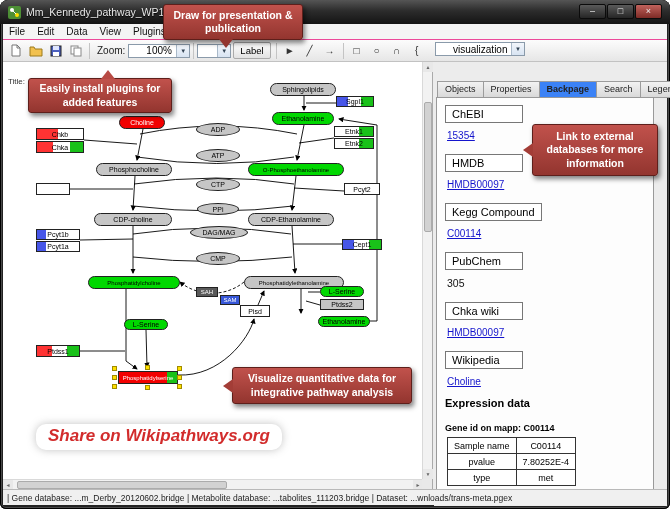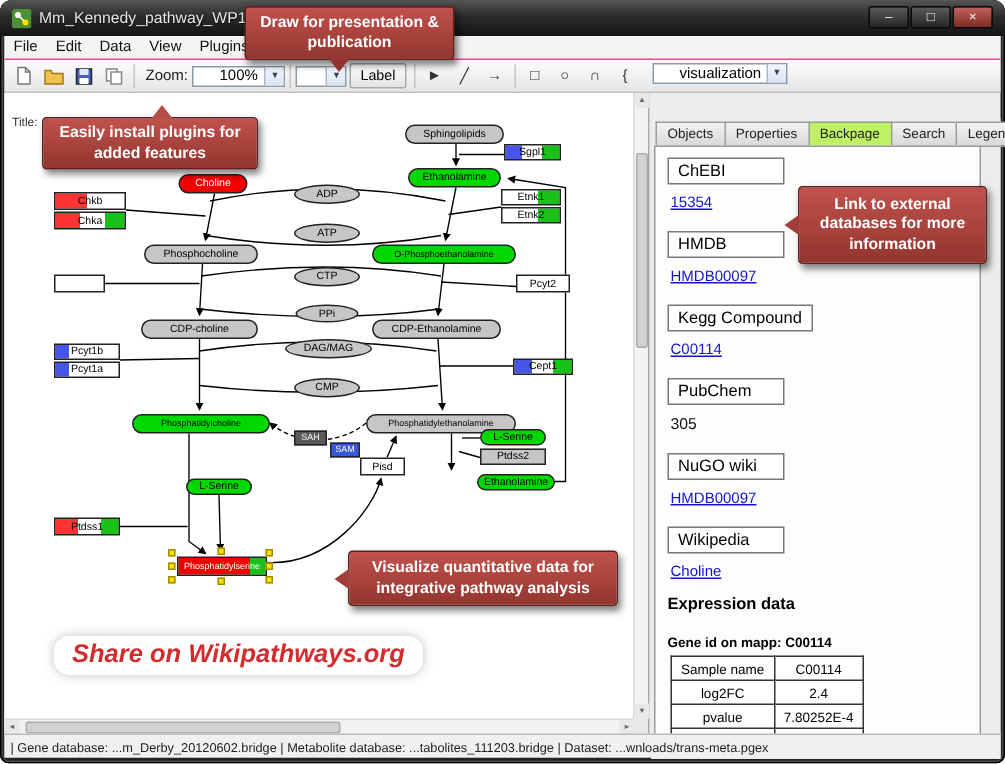--- a/index.html
+++ b/index.html
@@ -67,21 +67,21 @@
   .darkbx { background:#5a5a5a; color:#fff; } .bluebx { background:#3757d8; color:#fff; }
   .selnode { background:linear-gradient(90deg,#f20000 0 82%,#19c119 82%); color:#fff; font-size:6px; }
   .sm { font-size:6px; }
   .handle { position:absolute; width:5px; height:5px; background:#ffe000; border:1px solid #a08b00; }
   
   .panel { position:absolute; left:431px; top:0; width:233px; height:427px; background:#ececec;margin-top:17px; }
   .tabs { position:absolute; left:3px; top:2px; display:flex; }
   .tab { font-size:9px; color:#222; padding:2px 7px 3px; background:linear-gradient(180deg,#f2f2f2,#d9d9d9);
          border:1px solid #9c9c9c; border-right:none; }
   .tab:last-child { border-right:1px solid #9c9c9c; }
-  .tab.active { background:#bef264; font-weight:normal; }
+  .tab.active { background:#3b82f6; font-weight:bold; }
   .bp-content { position:absolute; left:2px; top:18px; width:218px; height:406px; background:#fdfdfd;
                 border:1px solid #999; padding:6px 8px; overflow:hidden; }
   .bp-header { display:inline-block; min-width:78px; border:1px solid #777; background:#fff;
                font-size:11px; padding:2px 6px; margin:7px 0 7px; }
   .bp-link { display:block; font-size:10px; color:#1414cc; text-decoration:underline; margin:0 0 6px 2px; cursor:pointer; }
   .bp-value { display:block; font-size:10.5px; color:#111; margin:0 0 6px 2px; }
   .exp-title { font-size:11px; font-weight:bold; margin:10px 0 4px; }
   .gene-line { font-size:9px; font-weight:bold; margin:14px 0 4px; }
   .exp-table { border-collapse:collapse; margin-left:2px; }
   .exp-table td { border:1px solid #333; font-size:9px; padding:2.5px 6px; text-align:center; min-width:56px; background:#fff; }
@@ -302,38 +302,34 @@
 
           <div class="bp-header">HMDB</div>
           <a class="bp-link">HMDB00097</a>
 
           <div class="bp-header">Kegg Compound</div>
           <a class="bp-link">C00114</a>
 
           <div class="bp-header">PubChem</div>
           <span class="bp-value">305</span>
 
-          <div class="bp-header">NuGO wiki</div>
+          <div class="bp-header">Chka wiki</div>
           <a class="bp-link">HMDB00097</a>
 
           <div class="bp-header">Wikipedia</div>
           <a class="bp-link">Choline</a>
 
           <div class="exp-title">Expression data</div>
           <div class="gene-line">Gene id on mapp: C00114</div>
 
           <table class="exp-table">
             <tbody>
                 <tr>
               <td>Sample name</td>
               <td>C00114</td>
-            </tr>
-            <tr>
-              <td>log2FC</td>
-              <td>2.4</td>
             </tr>
             <tr>
               <td>pvalue</td>
               <td>7.80252E-4</td>
             </tr>
             <tr>
               <td>type</td>
               <td>met</td>
             </tr>
           </tbody>

